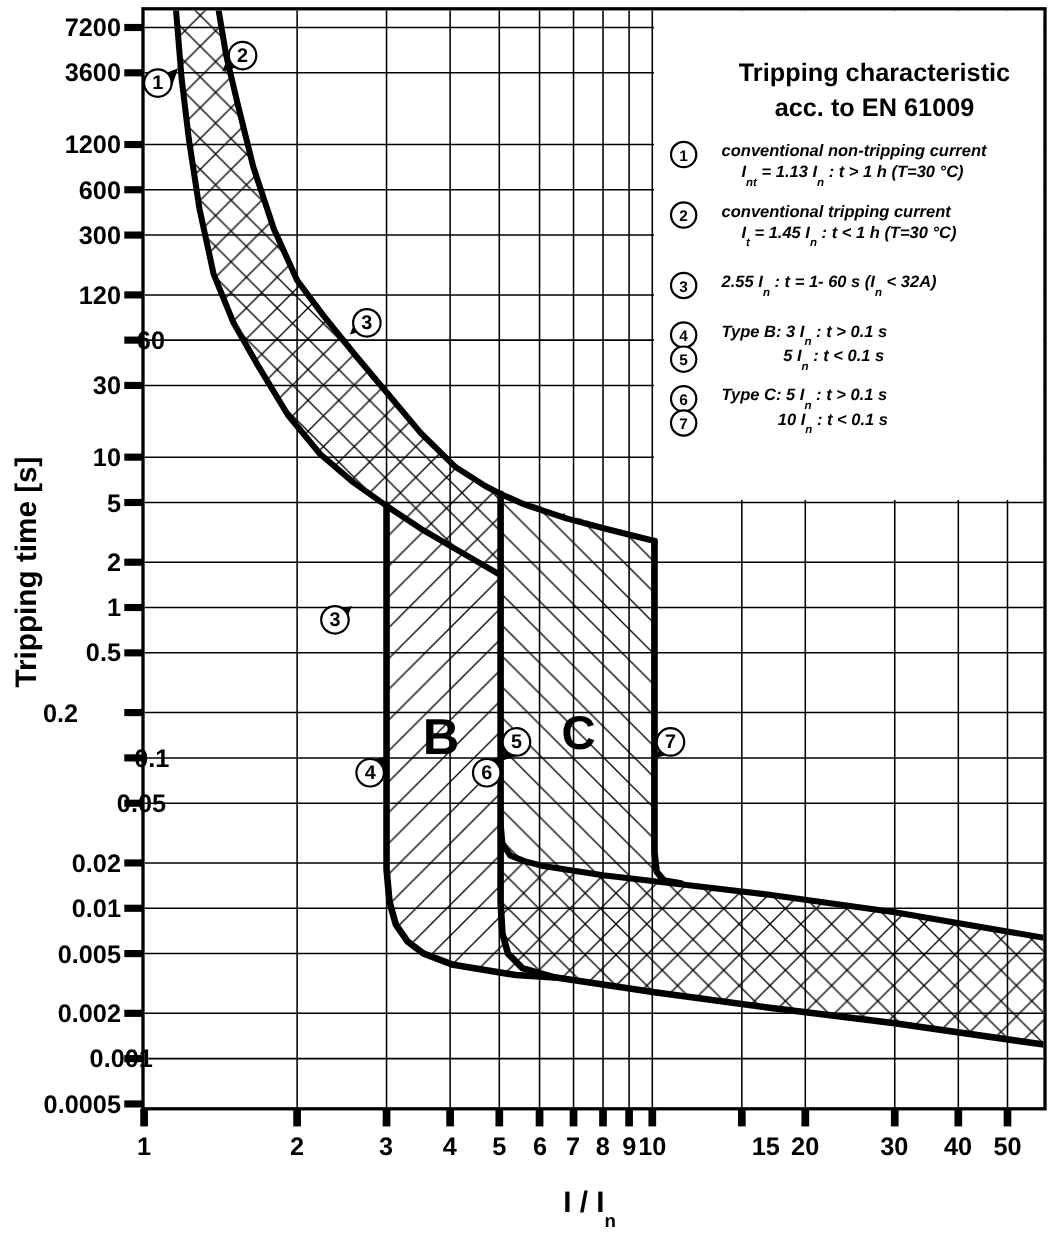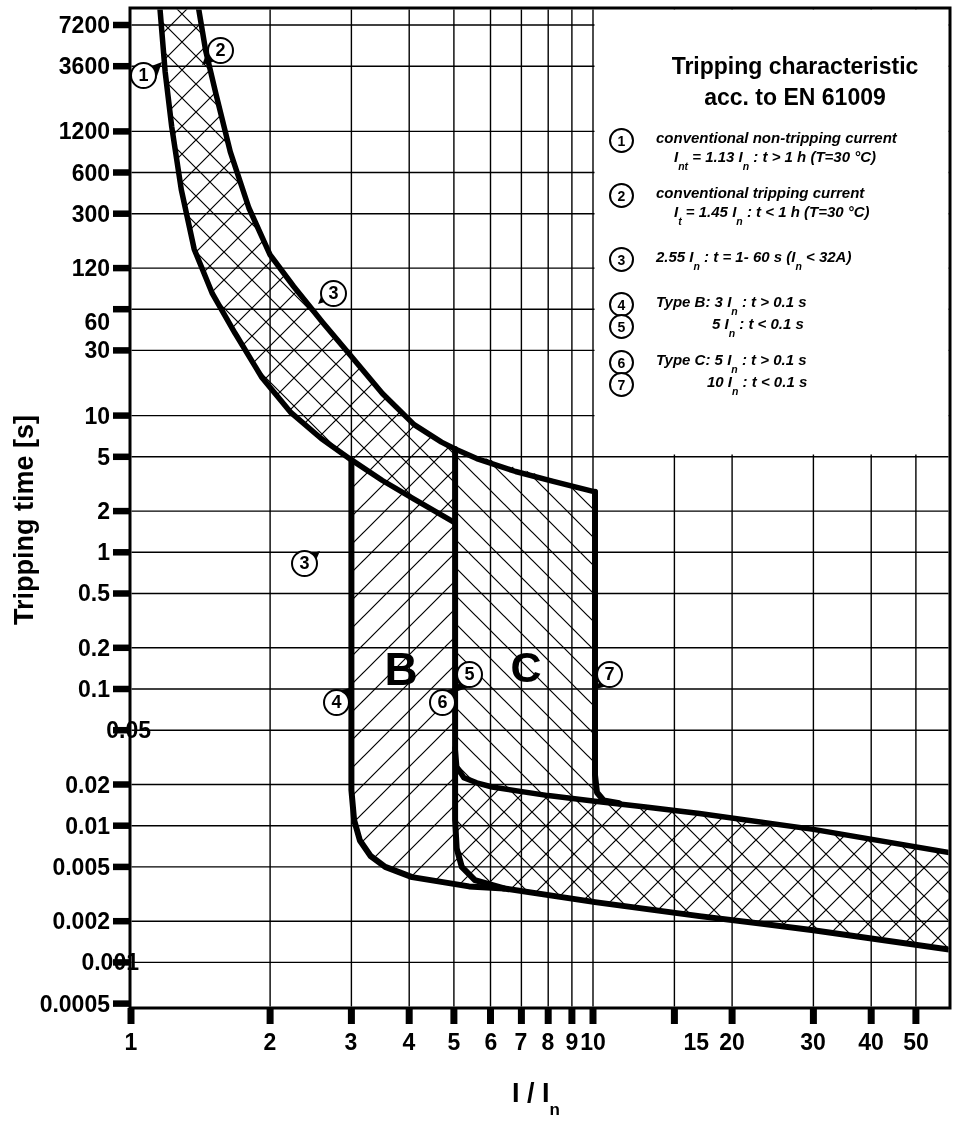--- a/index.html
+++ b/index.html
@@ -174,29 +174,29 @@
       <div class="legend-badge" style="left: 609px; top: 372px;">7</div>
       <div class="legend-row" style="left: 707px; top: 373px;"><span>10 I</span><sub class="seg-sub">n</sub><span> : t &lt; 0.1 s</span></div>
     </div>
   <div id="ticks-layer">
       <div class="ytick-label" style="top: 13px;">7200</div>
       <div class="ytick-label" style="top: 54px;">3600</div>
       <div class="ytick-label" style="top: 119px;">1200</div>
       <div class="ytick-label" style="top: 161px;">600</div>
       <div class="ytick-label" style="top: 202px;">300</div>
       <div class="ytick-label" style="top: 256px;">120</div>
-      <div class="ytick-label" style="top: 310px;">60</div>
+      <div class="ytick-label" style="top: 297px; padding-left: 40px;">60</div>
       <div class="ytick-label" style="top: 338px;">30</div>
       <div class="ytick-label" style="top: 404px;">10</div>
       <div class="ytick-label" style="top: 445px;">5</div>
       <div class="ytick-label" style="top: 499px;">2</div>
       <div class="ytick-label" style="top: 540px;">1</div>
       <div class="ytick-label" style="top: 581px;">0.5</div>
-      <div class="ytick-label" style="top: 636px;">0.2</div>
-      <div class="ytick-label" style="top: 677px;">0.1</div>
+      <div class="ytick-label" style="top: 636px; text-align: center;">0.2</div>
+      <div class="ytick-label" style="top: 677px; padding-left: 44px;">0.1</div>
       <div class="ytick-label" style="top: 718px; padding-left: 41px;">0.05</div>
       <div class="ytick-label" style="top: 773px;">0.02</div>
       <div class="ytick-label" style="top: 814px;">0.01</div>
       <div class="ytick-label" style="top: 855px;">0.005</div>
       <div class="ytick-label" style="top: 909px;">0.002</div>
       <div class="ytick-label" style="top: 950px; padding-left: 29px;">0.001</div>
       <div class="ytick-label" style="top: 992px;">0.0005</div>
       <div class="xtick-label" style="left: 96px;">1</div>
       <div class="xtick-label" style="left: 235px;">2</div>
       <div class="xtick-label" style="left: 316px;">3</div>

